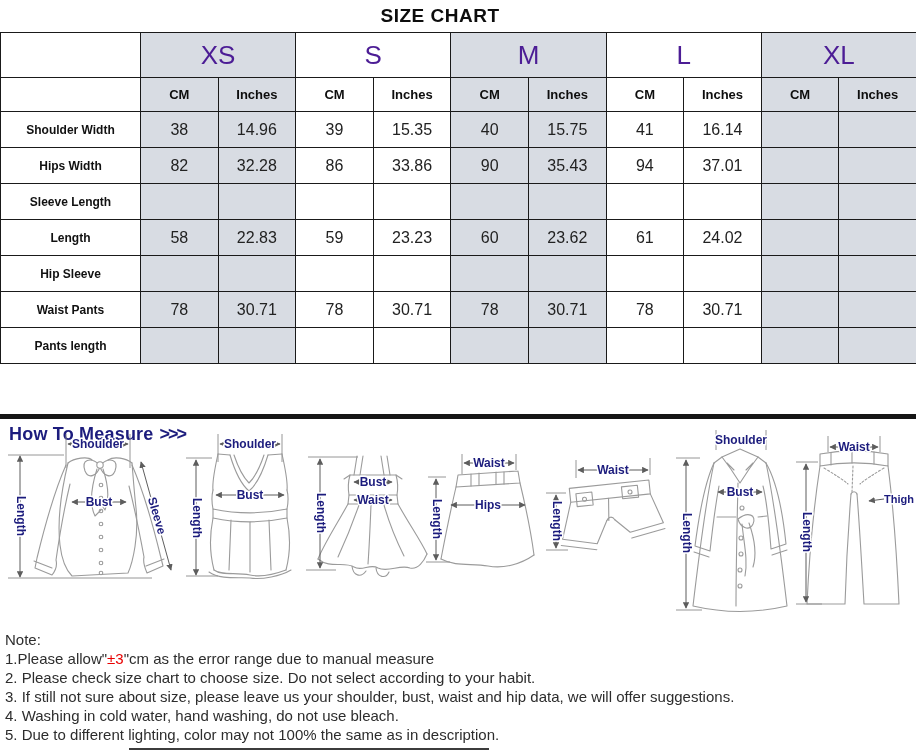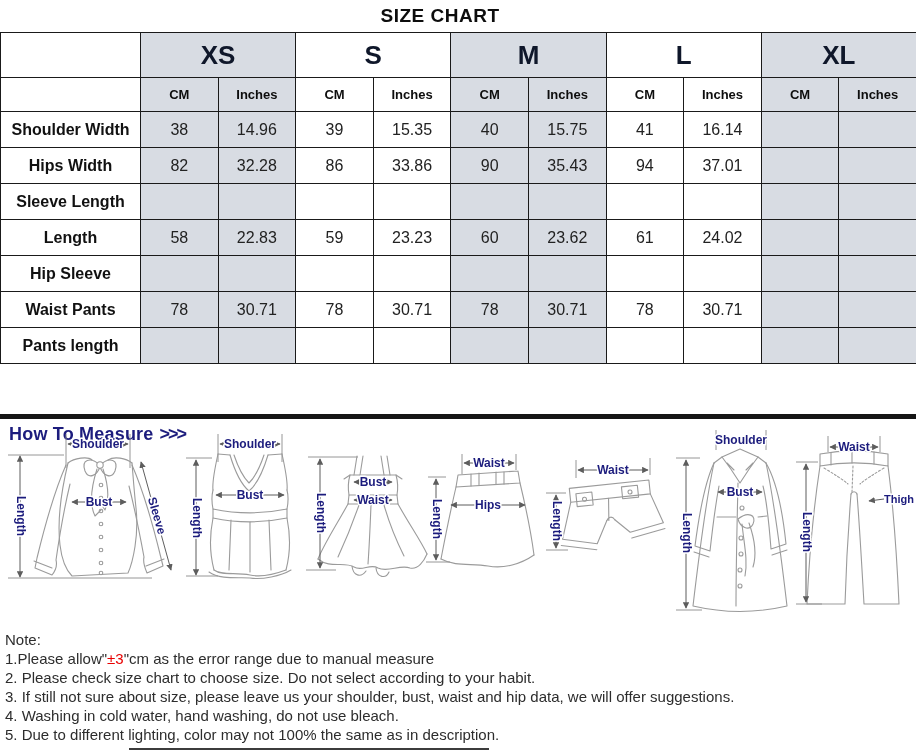--- a/index.html
+++ b/index.html
@@ -9,24 +9,24 @@
   
   .title{position:absolute;top:0;left:0;width:880px;height:32px;
          display:flex;align-items:center;justify-content:center;
          font-size:19px;font-weight:bold;letter-spacing:.5px;color:#0d0d0d;}
 
   
   table.size-chart{position:absolute;top:32px;left:0;width:916px;
                    border-collapse:collapse;table-layout:fixed;}
   table.size-chart th,table.size-chart td{border:1px solid #1a1a1a;
                    text-align:center;vertical-align:middle;padding:0;overflow:hidden;}
-  tr.size-row th{height:44px;font-size:26px;font-weight:bold;color:#0f172a;margin-top:44px;}
+  tr.size-row th{height:44px;font-size:26px;font-weight:normal;color:#4c1d95;margin-top:44px;}
   tr.unit-row th{height:33px;font-size:13px;font-weight:bold;color:#0d0d0d;}
   tbody td{height:35px;font-size:16px;color:#222;}
-  tbody td.lbl{font-size:16px;color:#111;}
+  tbody td.lbl{font-size:12px;color:#111;}
   .g{background:#d8dce3;}
   .w{background:#ffffff;}
 
   
   .measure-head{position:absolute;top:386px;left:9px;font-size:18px;font-weight:bold;
                 color:#1c1c7d;letter-spacing:.2px;margin-top:38px;}
   .measure-head .chev{letter-spacing:-2px;margin-left:6px;font-weight:bold;}
   .rule{position:absolute;top:414px;left:0;width:916px;height:5px;background:#151515;}
 
   

